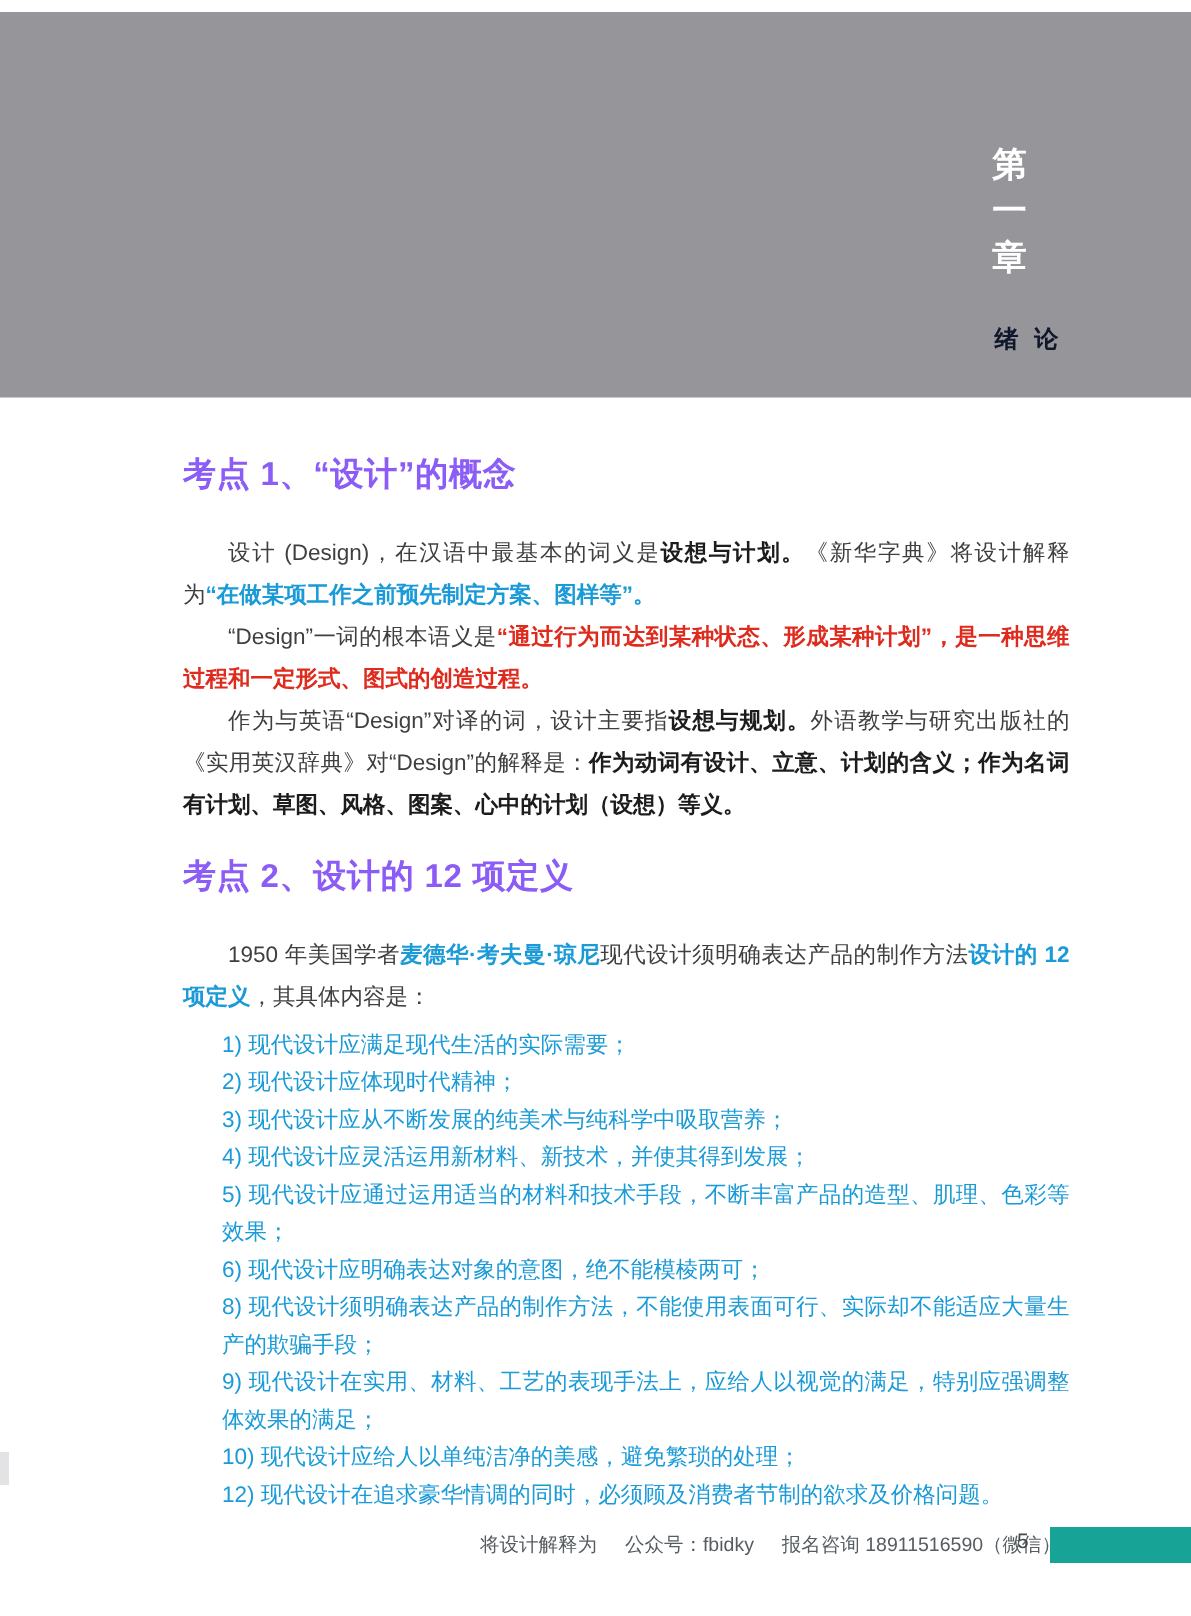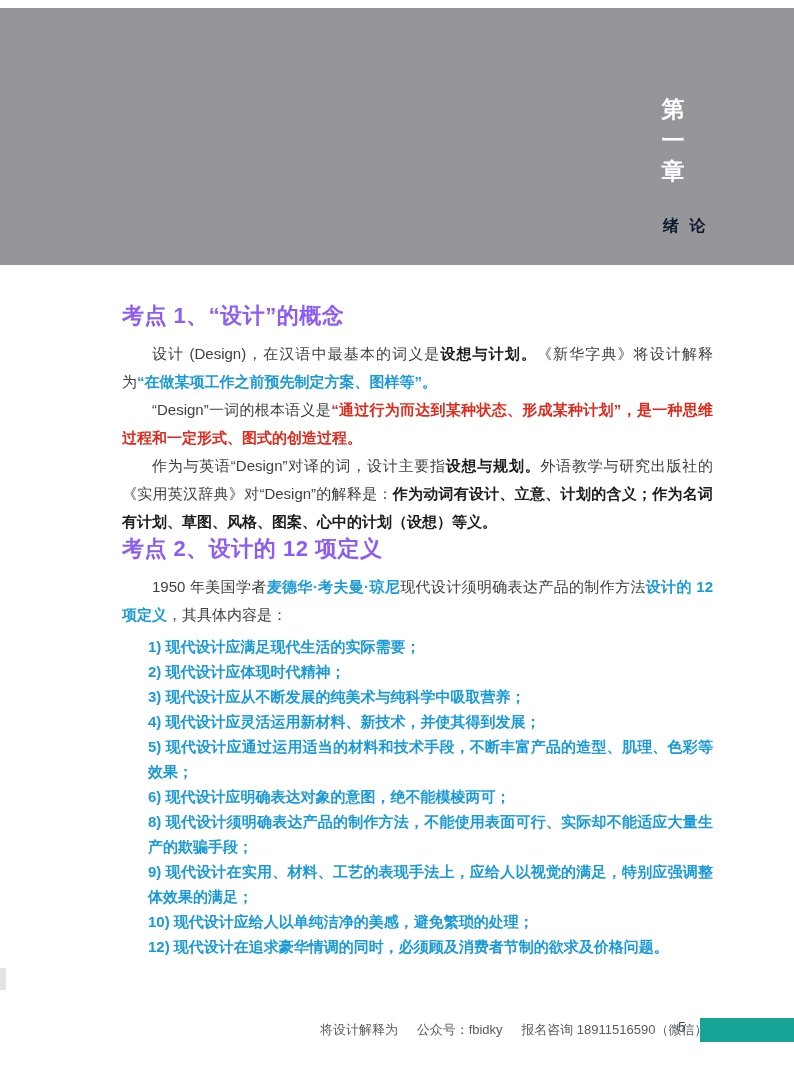--- a/index.html
+++ b/index.html
@@ -28,33 +28,33 @@
   }
   
   .content{
     position:absolute;left:122px;top:303px;width:591px;
     color:#3f3f3f;
   }
   h1.sec{
     font-size:22px;line-height:26px;font-weight:bold;color:#8b5cf6;
     margin:0;letter-spacing:0.5px;
   }
-  h1.sec2{}
+  h1.sec2{margin-top:20px;}
   p.body{
     font-size:15px;line-height:28px;margin:0;text-indent:2em;
     text-align:justify;
   }
-  p.p-first{margin-top:11px;}
+  p.p-first{margin-top:26px;}
   .run.b{font-weight:bold;color:#1c1c1c;}
   .run.blue{font-weight:bold;color:#1a9ad7;}
   .run.red{font-weight:bold;color:#df2b1e;}
   
   .def-list{
     margin:5px 0 0 26px;width:565px;
-    font-size:15px;line-height:25px;font-weight:bold;color:#1a9ad7;
+    font-size:15px;line-height:25px;font-weight:normal;color:#1a9ad7;
     text-align:justify;
   }
   .def-item{margin:0;}
   
   .footer-text{
     position:absolute;left:320px;top:1021px;
     font-size:13px;color:#565d61;white-space:nowrap;
   }
   .footer-text span{margin-right:15px;}
   .footer-page{

